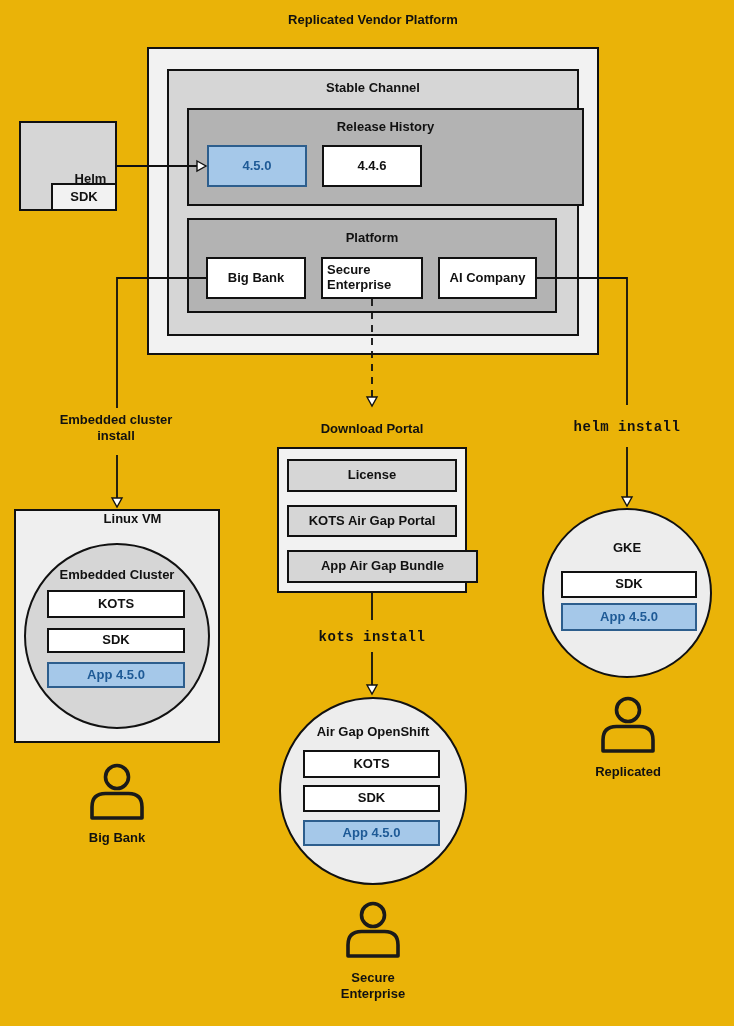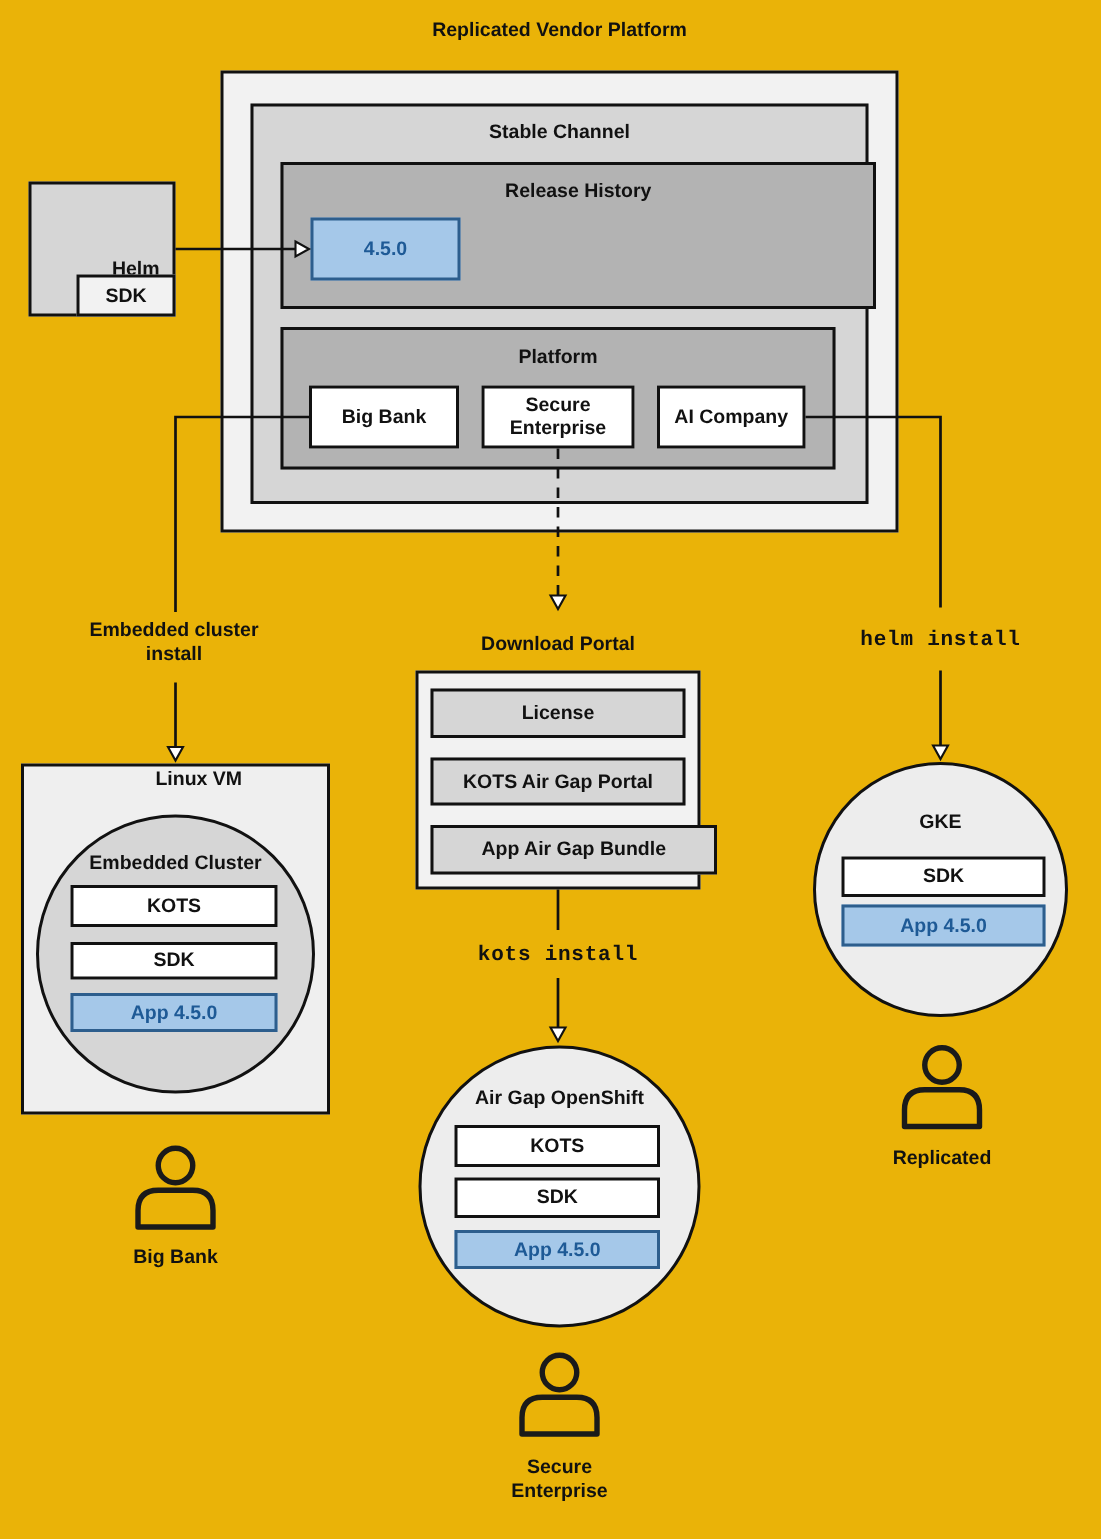--- a/index.html
+++ b/index.html
@@ -9,21 +9,21 @@
     overflow:hidden;
   }
   .box { position:absolute; box-sizing:border-box; border:2px solid #111; }
   .fill-light { background:#f2f2f2; }
   .fill-mid   { background:#d6d6d6; }
   .fill-dark  { background:#b3b3b3; }
   .fill-white { background:#ffffff; }
   .fill-circle{ background:#ededed; }
   .blue { background:#a5c8e9; border-color:#2d5e8d; color:#1e5a96; }
   .circle { border-radius:50%; }
-  .mid { display:flex; align-items:center; justify-content:center; text-align:center; }
+  .mid { display:flex; align-items:center; justify-content:center; }
   .lbl {
     position:absolute; font-weight:bold; font-size:13px; line-height:1.2;
     text-align:center; white-space:normal;
   }
   .boxtext { font-weight:bold; font-size:13px; line-height:1.15; }
   .toplbl { position:absolute; left:0; right:0; text-align:center; font-weight:bold; font-size:13px; }
   .mono { font-family:"Liberation Mono", monospace; font-size:14px; font-weight:bold; letter-spacing:0.5px; }
   svg.wires { position:absolute; left:0; top:0; z-index:6; pointer-events:none; }
   .layer { position:absolute; left:0; top:0; width:734px; height:1026px; }
 </style>
@@ -38,20 +38,23 @@
 
   <div class="box fill-mid" style="left:167px; top:69px; width:412px; height:267px;">
     <span class="toplbl" style="top:9px;">Stable Channel</span>
   </div>
 
   <div class="box fill-dark" style="left:187px; top:108px; width:397px; height:98px;">
     <span class="toplbl" style="top:9px;">Release History</span>
   </div>
   <div class="box blue mid boxtext" style="left:207px; top:145px; width:100px; height:42px;">
     <span>4.5.0</span>
+  </div>
+  <div class="box fill-white mid boxtext" style="left:322px; top:145px; width:100px; height:42px;">
+    <span>4.4.6</span>
   </div>
 
   <div class="box fill-dark" style="left:187px; top:218px; width:370px; height:95px;">
     <span class="toplbl" style="top:10px;">Platform</span>
   </div>
   <div class="box fill-white mid boxtext" style="left:206px; top:257px; width:100px; height:42px;">
     <span>Big Bank</span>
   </div>
   <div class="box fill-white mid boxtext" style="left:321px; top:257px; width:102px; height:42px; padding:0 4px;">
     <span>Secure Enterprise</span>

